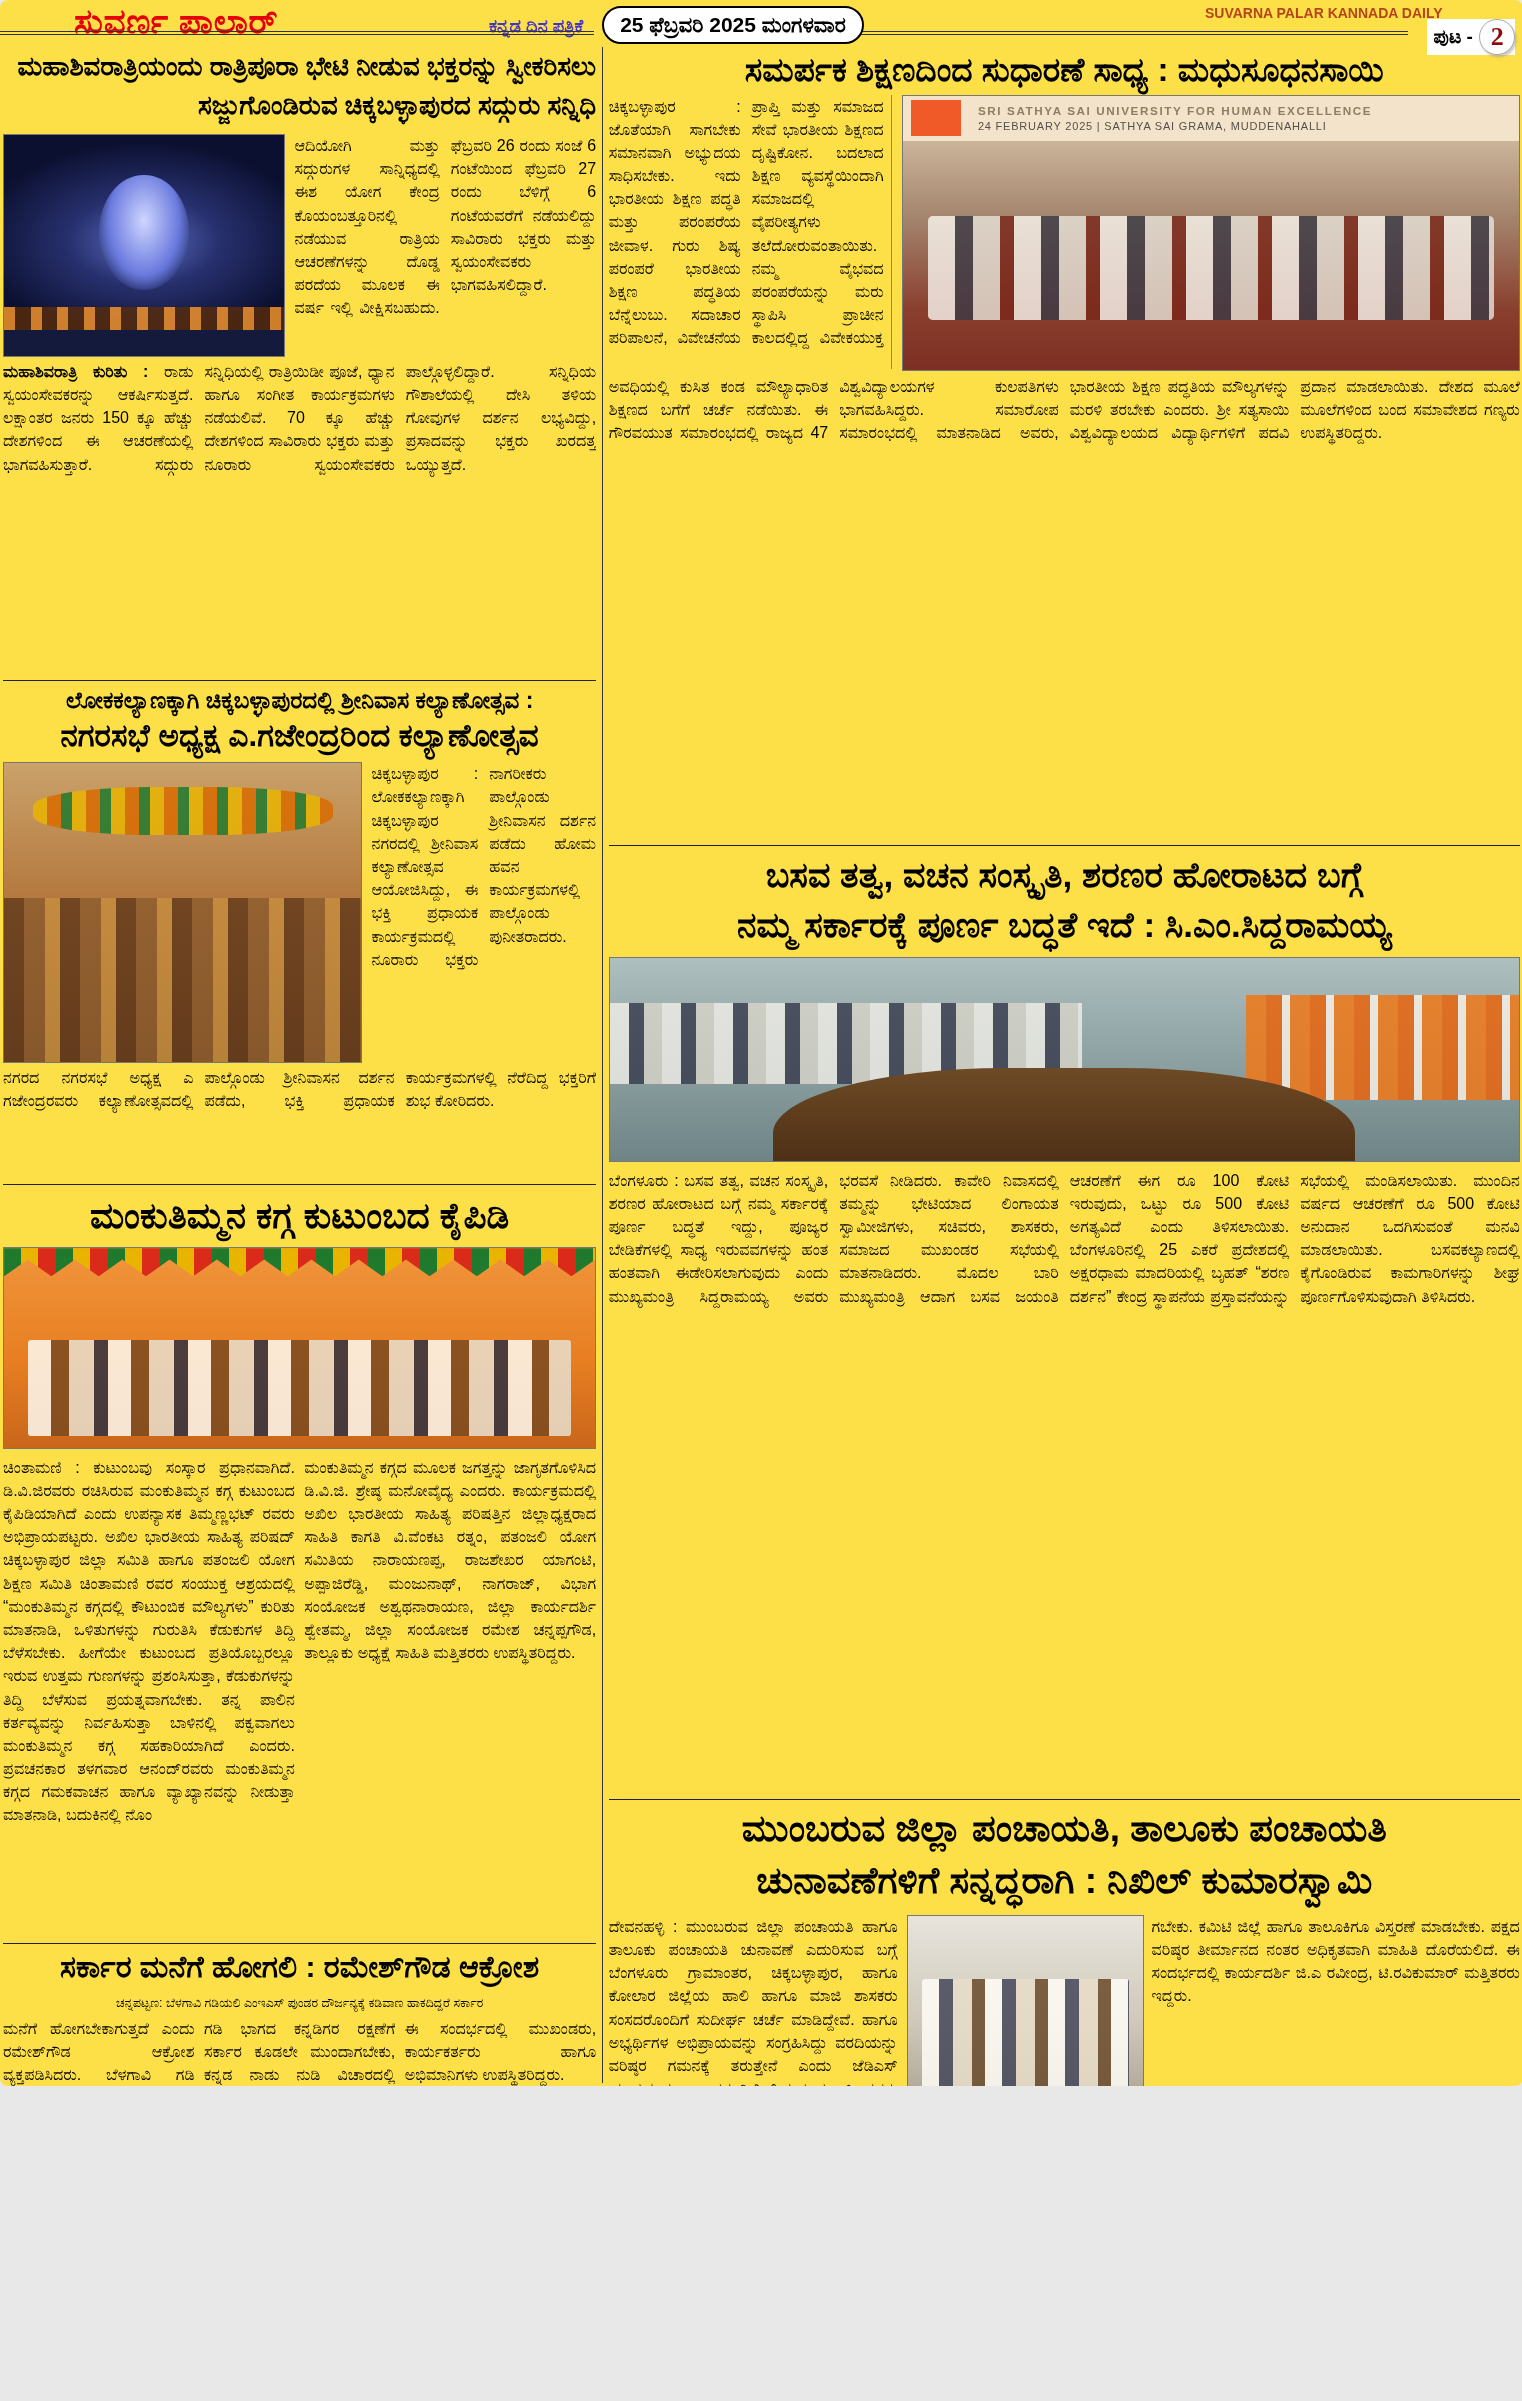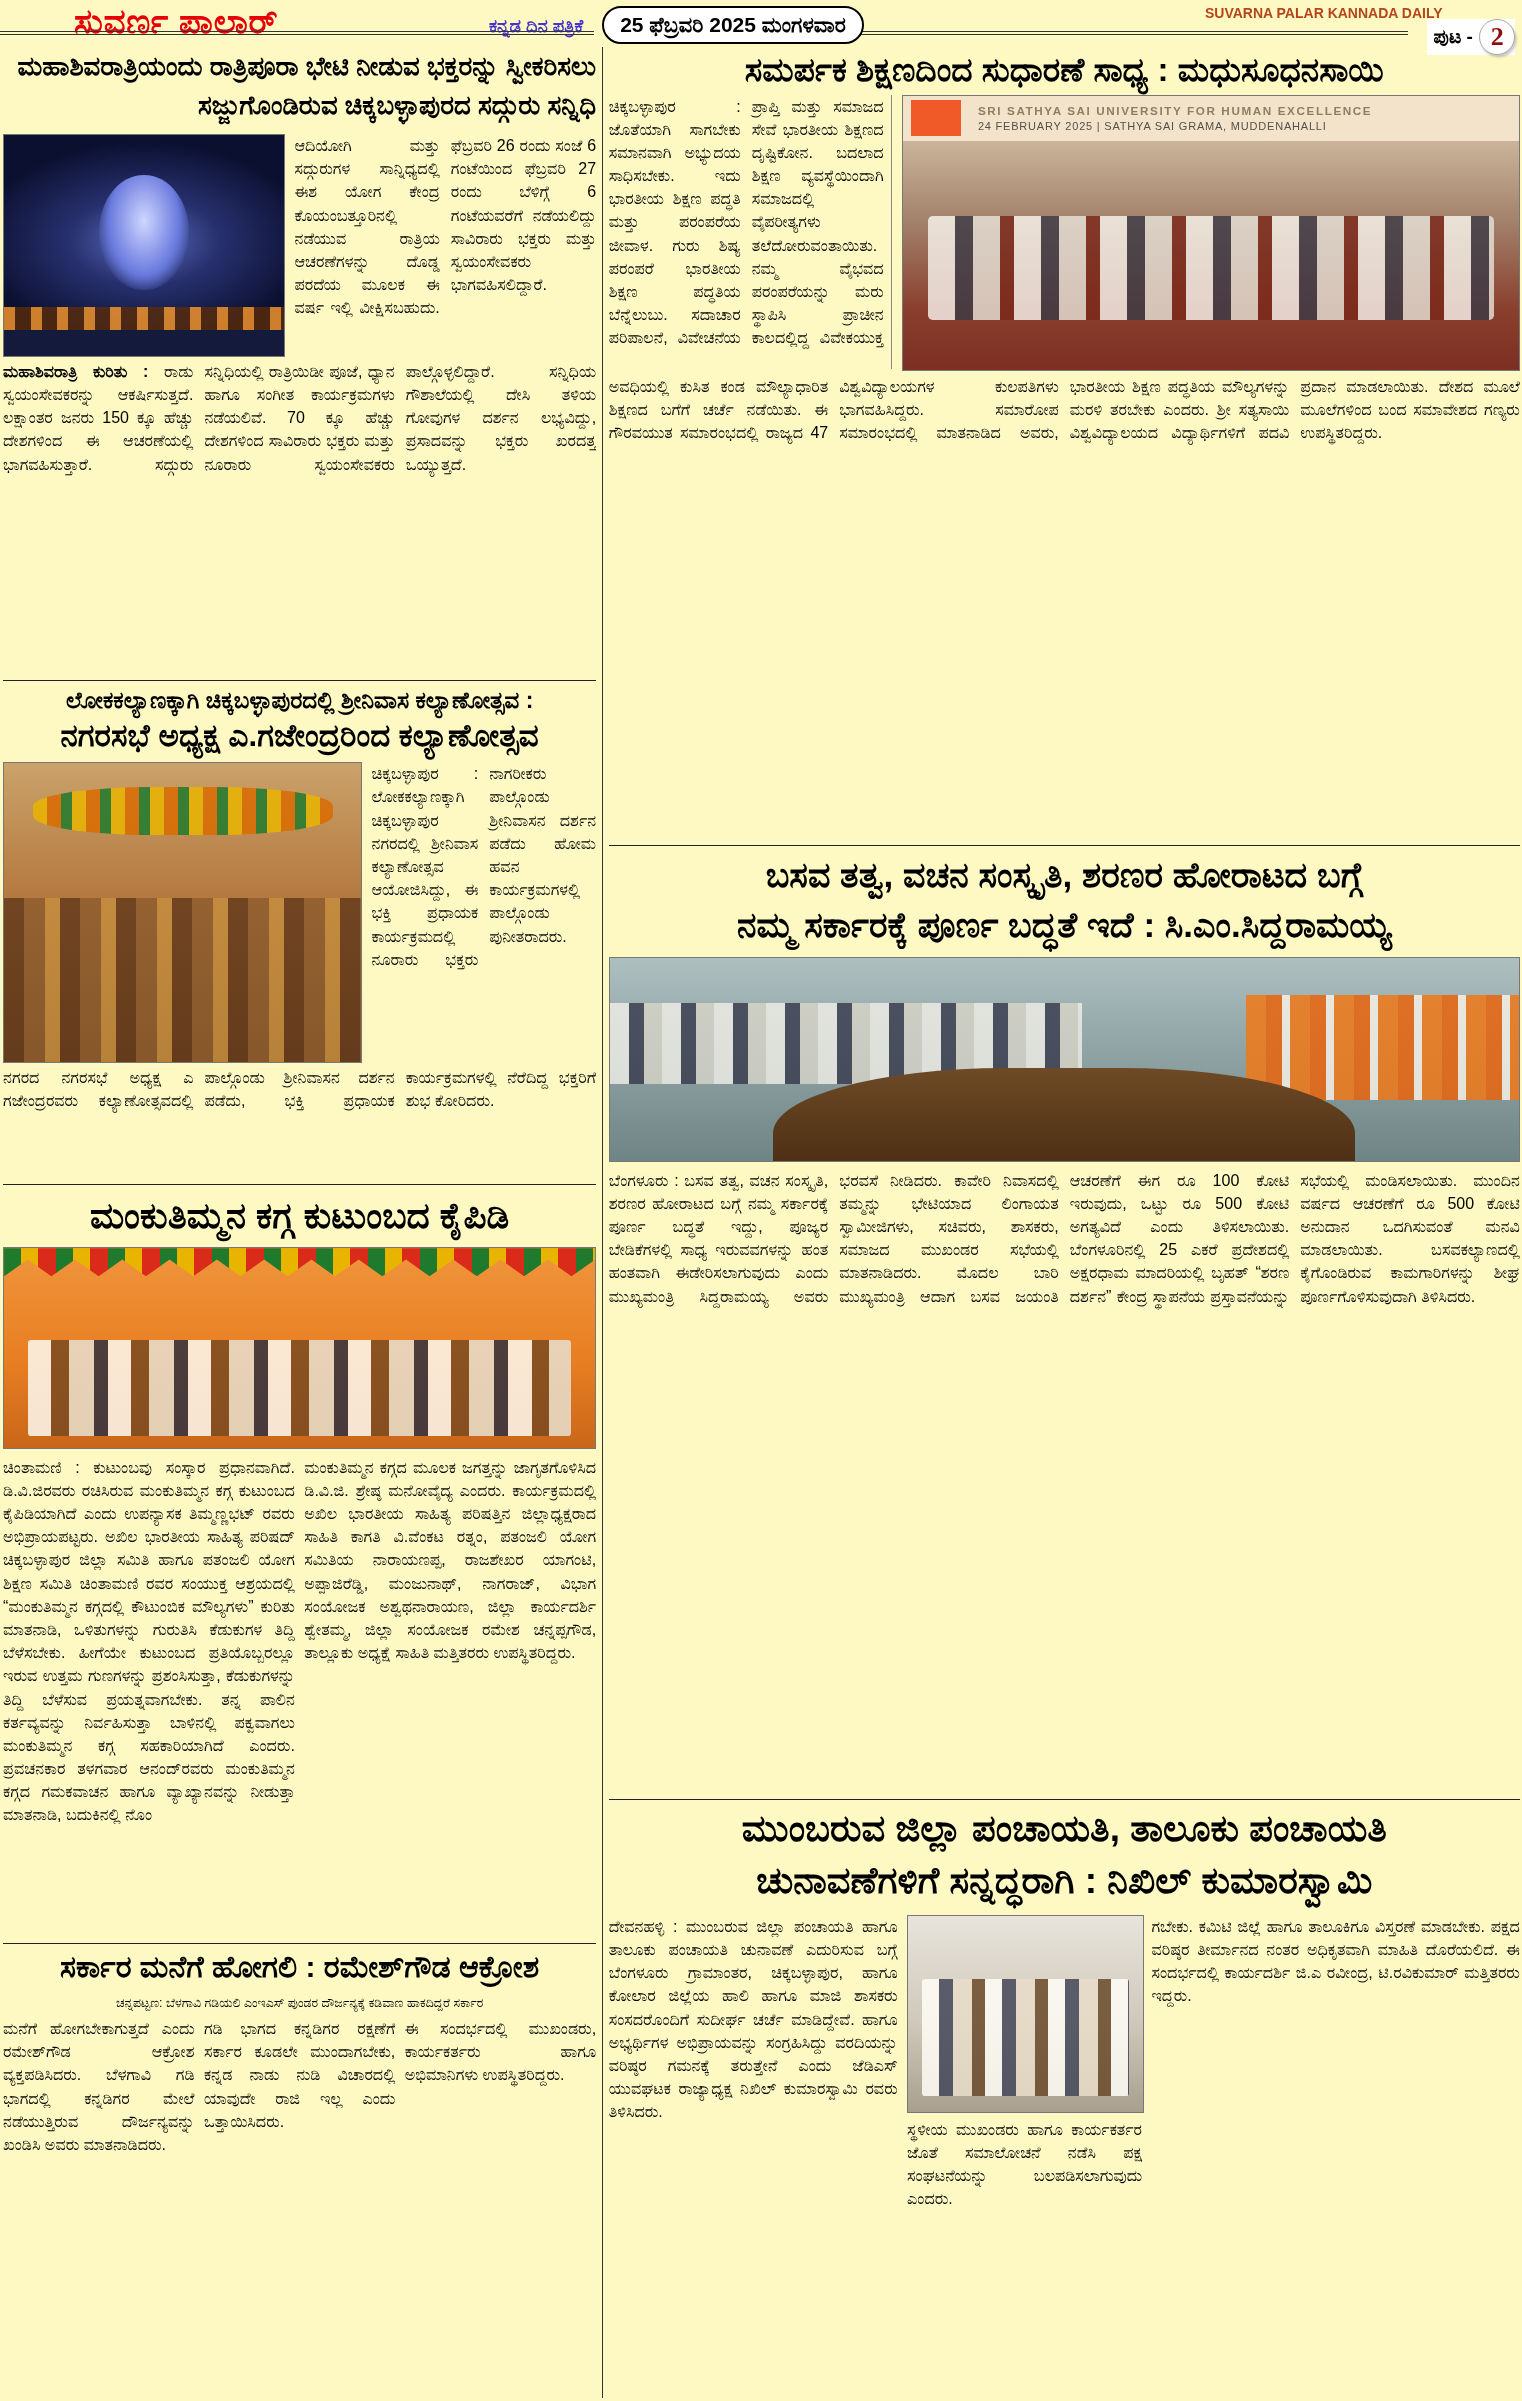--- a/index.html
+++ b/index.html
@@ -1,17 +1,17 @@
 <!DOCTYPE html>
 <html style="font-size:12.5px"><head>
 <meta charset="utf-8">
 <style>
   html,body{margin:0;padding:0;background:#e8e8e8;}
-  .page{position:relative;width:1523px;height:2401px;background:#fef9c3;
-        font-family:"Liberation Sans","DejaVu Sans",sans-serif;color:#000;overflow:hidden;}
+  .page{position:relative;width:1523px;height:2086px;background:#fde047;
+        font-family:"Liberation Sans","DejaVu Sans",sans-serif;color:#000;overflow:hidden;border-radius:8px;}
   
   .masthead{position:relative;height:45px;}
   .logo{position:absolute;left:74px;top:1.6px;font-size:34px;font-weight:bold;color:#e60008;
         letter-spacing:0.8px;white-space:nowrap;}
   .tagline{position:absolute;left:489px;top:15.6px;font-size:18px;font-weight:bold;color:#4433cc;white-space:nowrap;}
   .hline-left{position:absolute;left:0;top:31px;width:594px;border-top:0.8px solid #333;border-bottom:0.8px solid #333;height:2.3px;}
   .datebox{position:absolute;left:602px;top:6.3px;width:258px;text-align:center;
            border:2.3px solid #000;border-radius:20.3px;background:#fff;
            font-size:21px;font-weight:bold;padding:4.7px 0;}
   .hline-right{position:absolute;left:860px;top:31px;width:548px;border-top:0.8px solid #333;border-bottom:0.8px solid #333;height:2.3px;}

